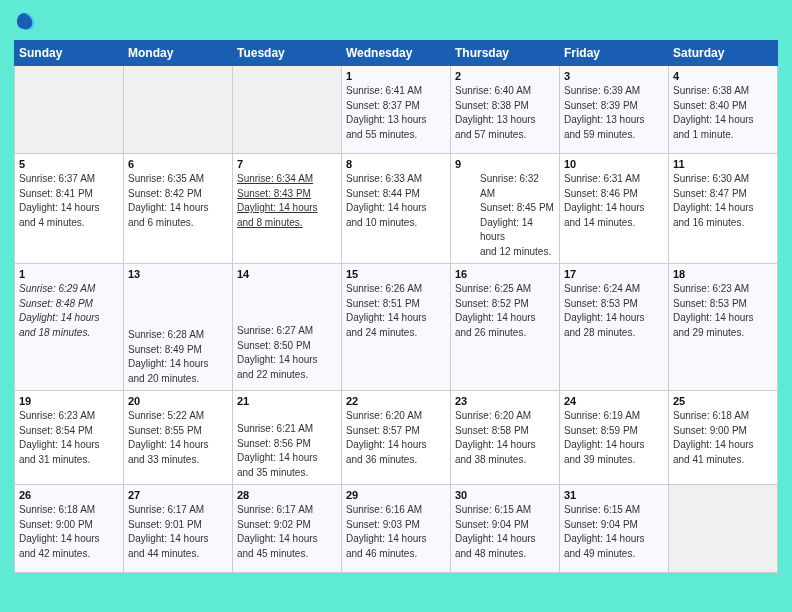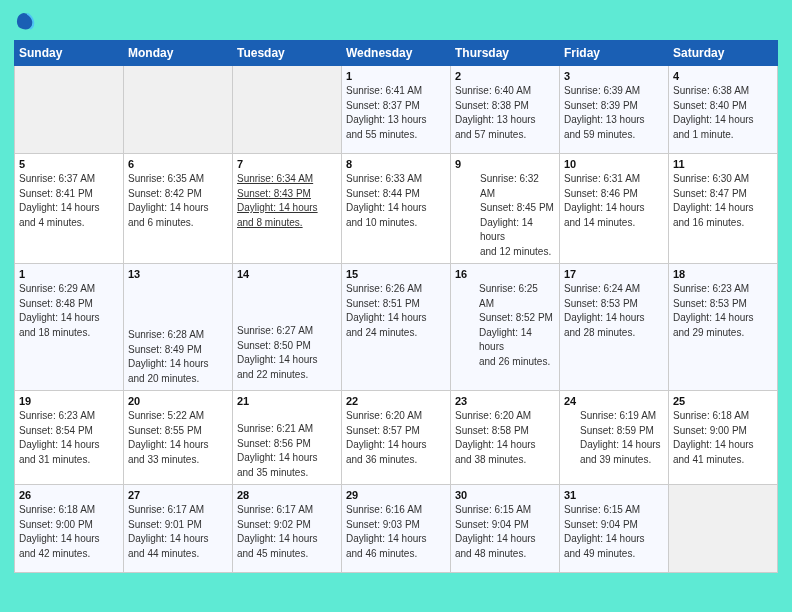--- a/index.html
+++ b/index.html
@@ -167,21 +167,21 @@
             <div class="day-number">11</div>
             <div class="day-info" style="white-space: pre-line;">Sunrise: 6:30 AM
 Sunset: 8:47 PM
 Daylight: 14 hours
 and 16 minutes.</div>
           </td>
         </tr>
         <tr>
           <td>
             <div class="day-number">1</div>
-            <div class="day-info" style="white-space: pre-line;">Sunrise: 6:29 AM
+            <div class="day-info" style="white-space: pre-line; font-style: italic;">Sunrise: 6:29 AM
 Sunset: 8:48 PM
 Daylight: 14 hours
 and 18 minutes.</div>
           </td>
           <td>
             <div class="day-number">13</div>
             <div class="day-info" style="white-space: pre-line; margin-top: 48px;">Sunrise: 6:28 AM
 Sunset: 8:49 PM
 Daylight: 14 hours
 and 20 minutes.</div>
@@ -195,21 +195,21 @@
           </td>
           <td>
             <div class="day-number">15</div>
             <div class="day-info" style="white-space: pre-line;">Sunrise: 6:26 AM
 Sunset: 8:51 PM
 Daylight: 14 hours
 and 24 minutes.</div>
           </td>
           <td>
             <div class="day-number">16</div>
-            <div class="day-info" style="white-space: pre-line; margin-left: 24px;">Sunrise: 6:25 AM
+            <div class="day-info" style="white-space: pre-line;">Sunrise: 6:25 AM
 Sunset: 8:52 PM
 Daylight: 14 hours
 and 26 minutes.</div>
           </td>
           <td>
             <div class="day-number">17</div>
             <div class="day-info" style="white-space: pre-line;">Sunrise: 6:24 AM
 Sunset: 8:53 PM
 Daylight: 14 hours
 and 28 minutes.</div>
@@ -253,21 +253,21 @@
           </td>
           <td>
             <div class="day-number">23</div>
             <div class="day-info" style="white-space: pre-line;">Sunrise: 6:20 AM
 Sunset: 8:58 PM
 Daylight: 14 hours
 and 38 minutes.</div>
           </td>
           <td>
             <div class="day-number">24</div>
-            <div class="day-info" style="white-space: pre-line; margin-left: 16px;">Sunrise: 6:19 AM
+            <div class="day-info" style="white-space: pre-line;">Sunrise: 6:19 AM
 Sunset: 8:59 PM
 Daylight: 14 hours
 and 39 minutes.</div>
           </td>
           <td>
             <div class="day-number">25</div>
             <div class="day-info" style="white-space: pre-line;">Sunrise: 6:18 AM
 Sunset: 9:00 PM
 Daylight: 14 hours
 and 41 minutes.</div>

